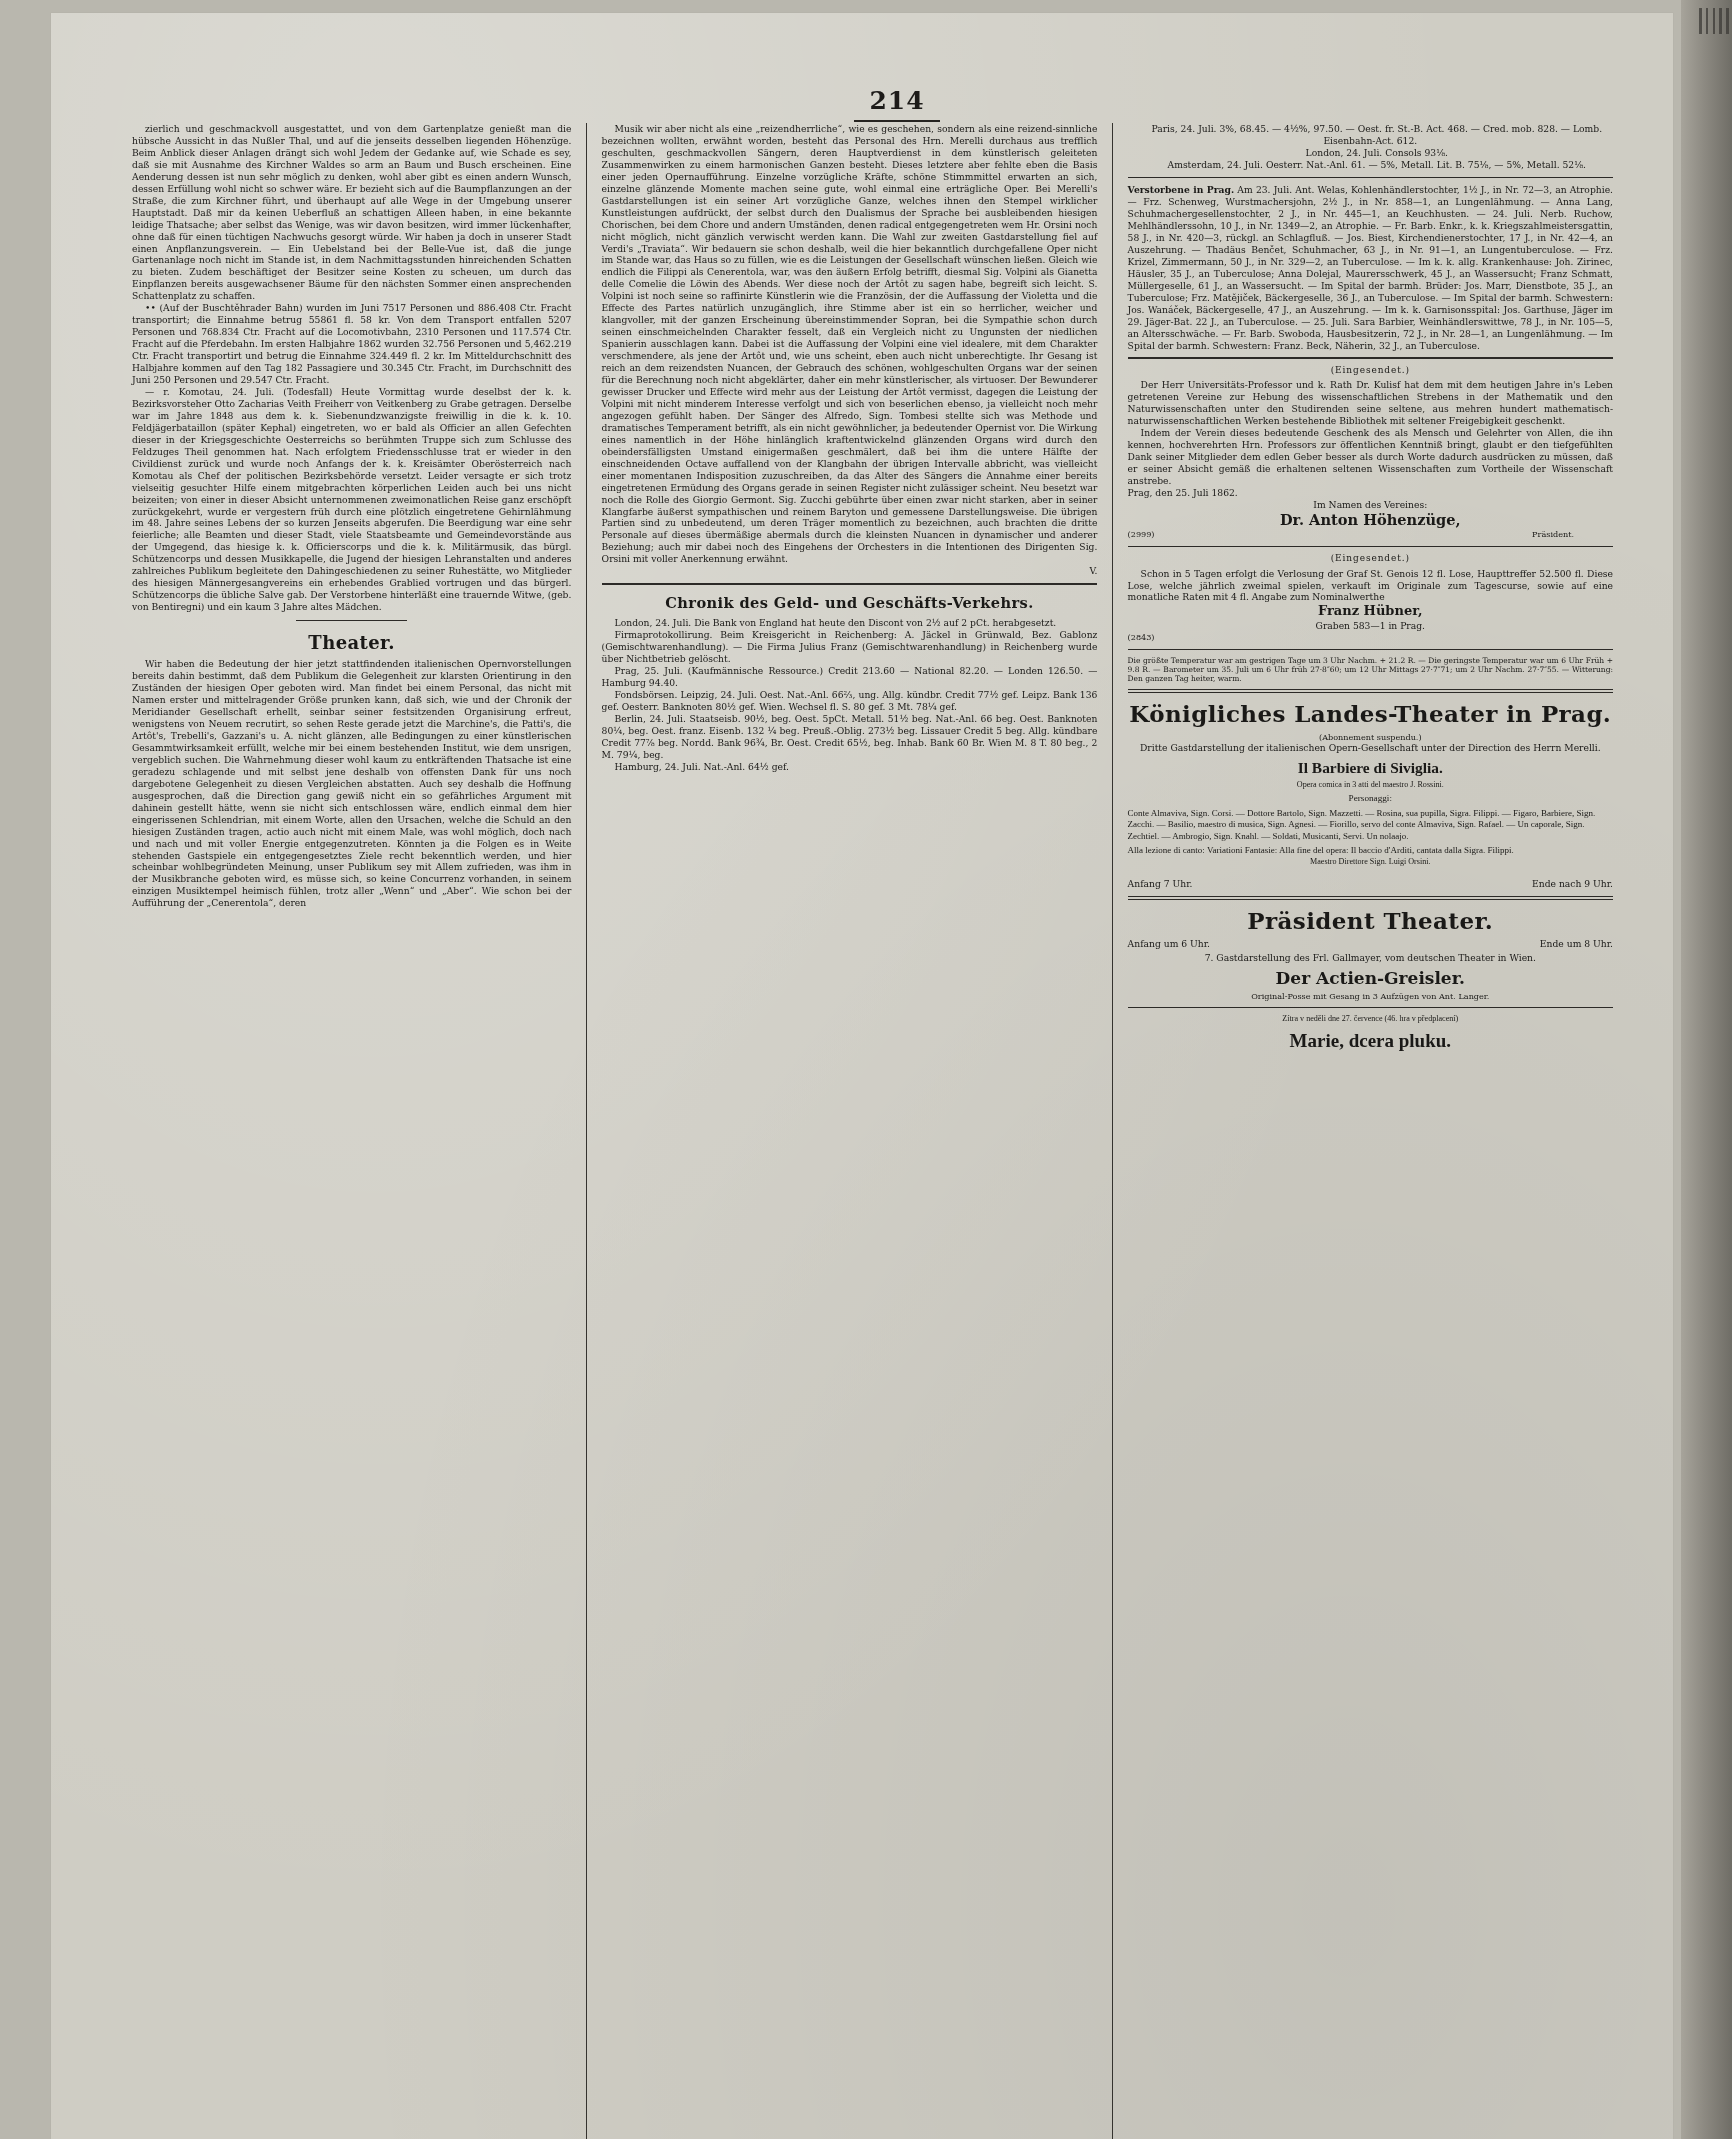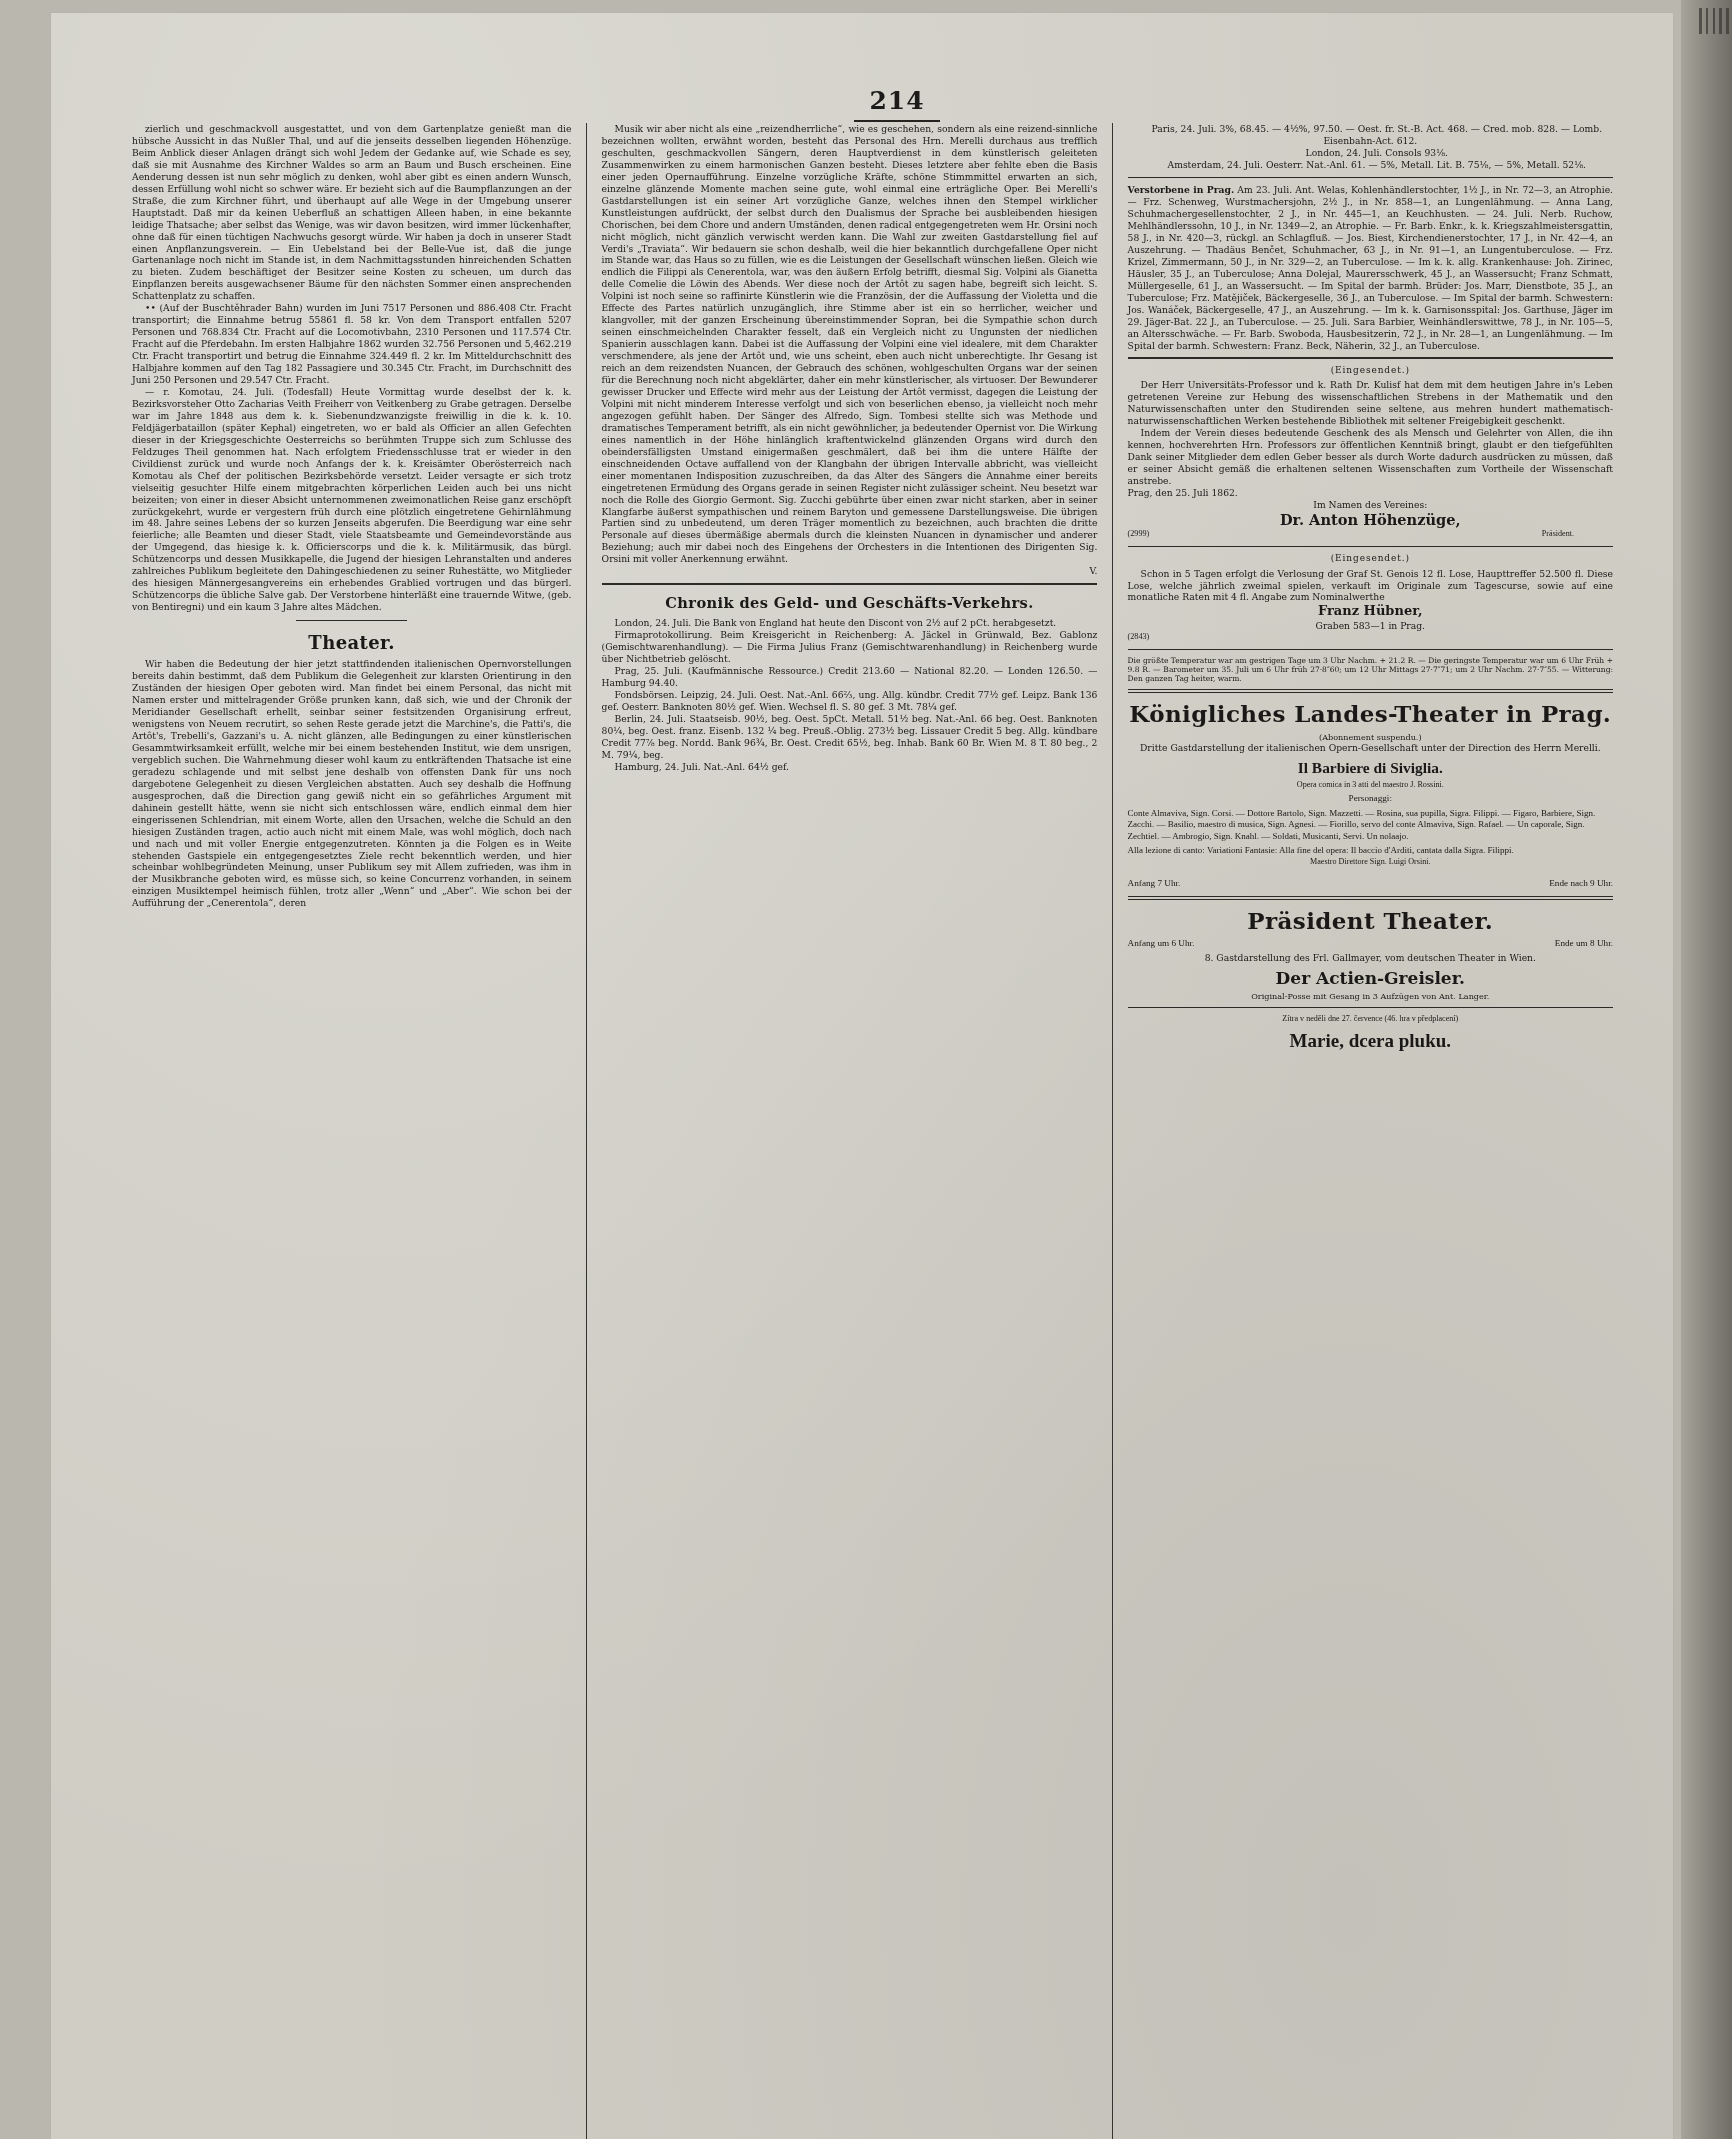--- a/index.html
+++ b/index.html
@@ -145,21 +145,21 @@
   }
   .opera-title {
     text-align: center;
     font-weight: bold;
     font-size: 15.4px;
     margin: 3.4px 0 2.6px 0;
     font-family: "Liberation Serif", serif;
   }
   .latin { font-family: "Liberation Serif", serif; }
   .cast { font-family: "Liberation Serif", serif; font-size: 9px; text-align: left; }
-  .fl { display: flex; justify-content: space-between; font-family: Liberation Serif, serif; }
+  .fl { display: flex; justify-content: space-between; }
   .sign-center { text-align: center; font-weight: bold; font-size: 14.6px; }
   .sign-center2 { text-align: center; font-weight: bold; font-size: 13px; }
 
   .eingesendet {
     text-align: center;
     font-size: 9px;
     letter-spacing: 0.9px;
     margin: 2.6px 0 2.6px 0;
   }
   .weather { font-size: 7.5px; line-height: 1.2; text-align: justify; }
@@ -268,21 +268,21 @@
           <span>Ende nach 9 Uhr.</span>
         </div>
 
         <div class="dbl-rule"></div>
 
         <div class="big-title">Präsident Theater.</div>
         <div class="fl">
           <span>Anfang um 6 Uhr.</span>
           <span>Ende um 8 Uhr.</span>
         </div>
-        <p class="center noind" style="margin-top:1.7px;">8. Gastdarstellung des Frl. Gallmayer, vom deutschen Theater in Wien.</p>
+        <p class="center noind" style="margin-top:1.7px;">7. Gastdarstellung des Frl. Gallmayer, vom deutschen Theater in Wien.</p>
         <div class="mid-title">Der Actien-Greisler.</div>
         <div class="center small">Original-Posse mit Gesang in 3 Aufzügen von Ant. Langer.</div>
 
         <div class="rule thin"></div>
 
         <div class="center latin small">Zítra v neděli dne 27. července (46. hra v předplacení)</div>
         <div class="czech-title">Marie, dcera pluku.</div>
 
       </div>
     </div>

